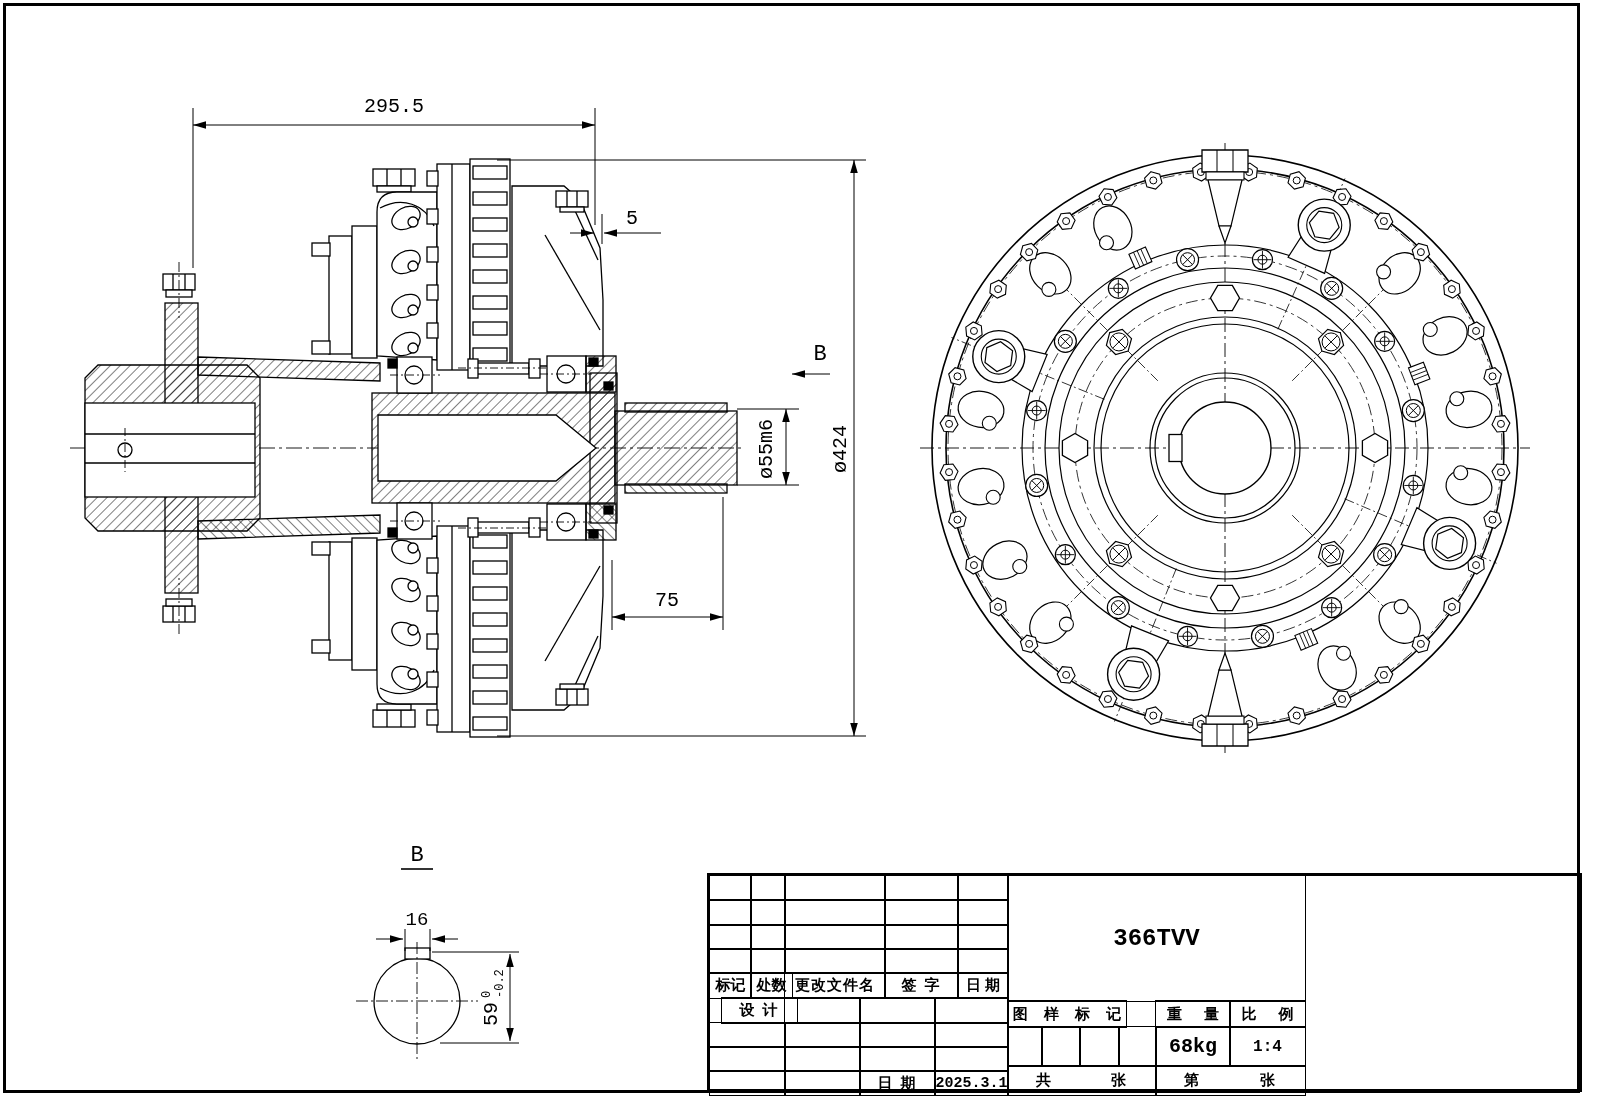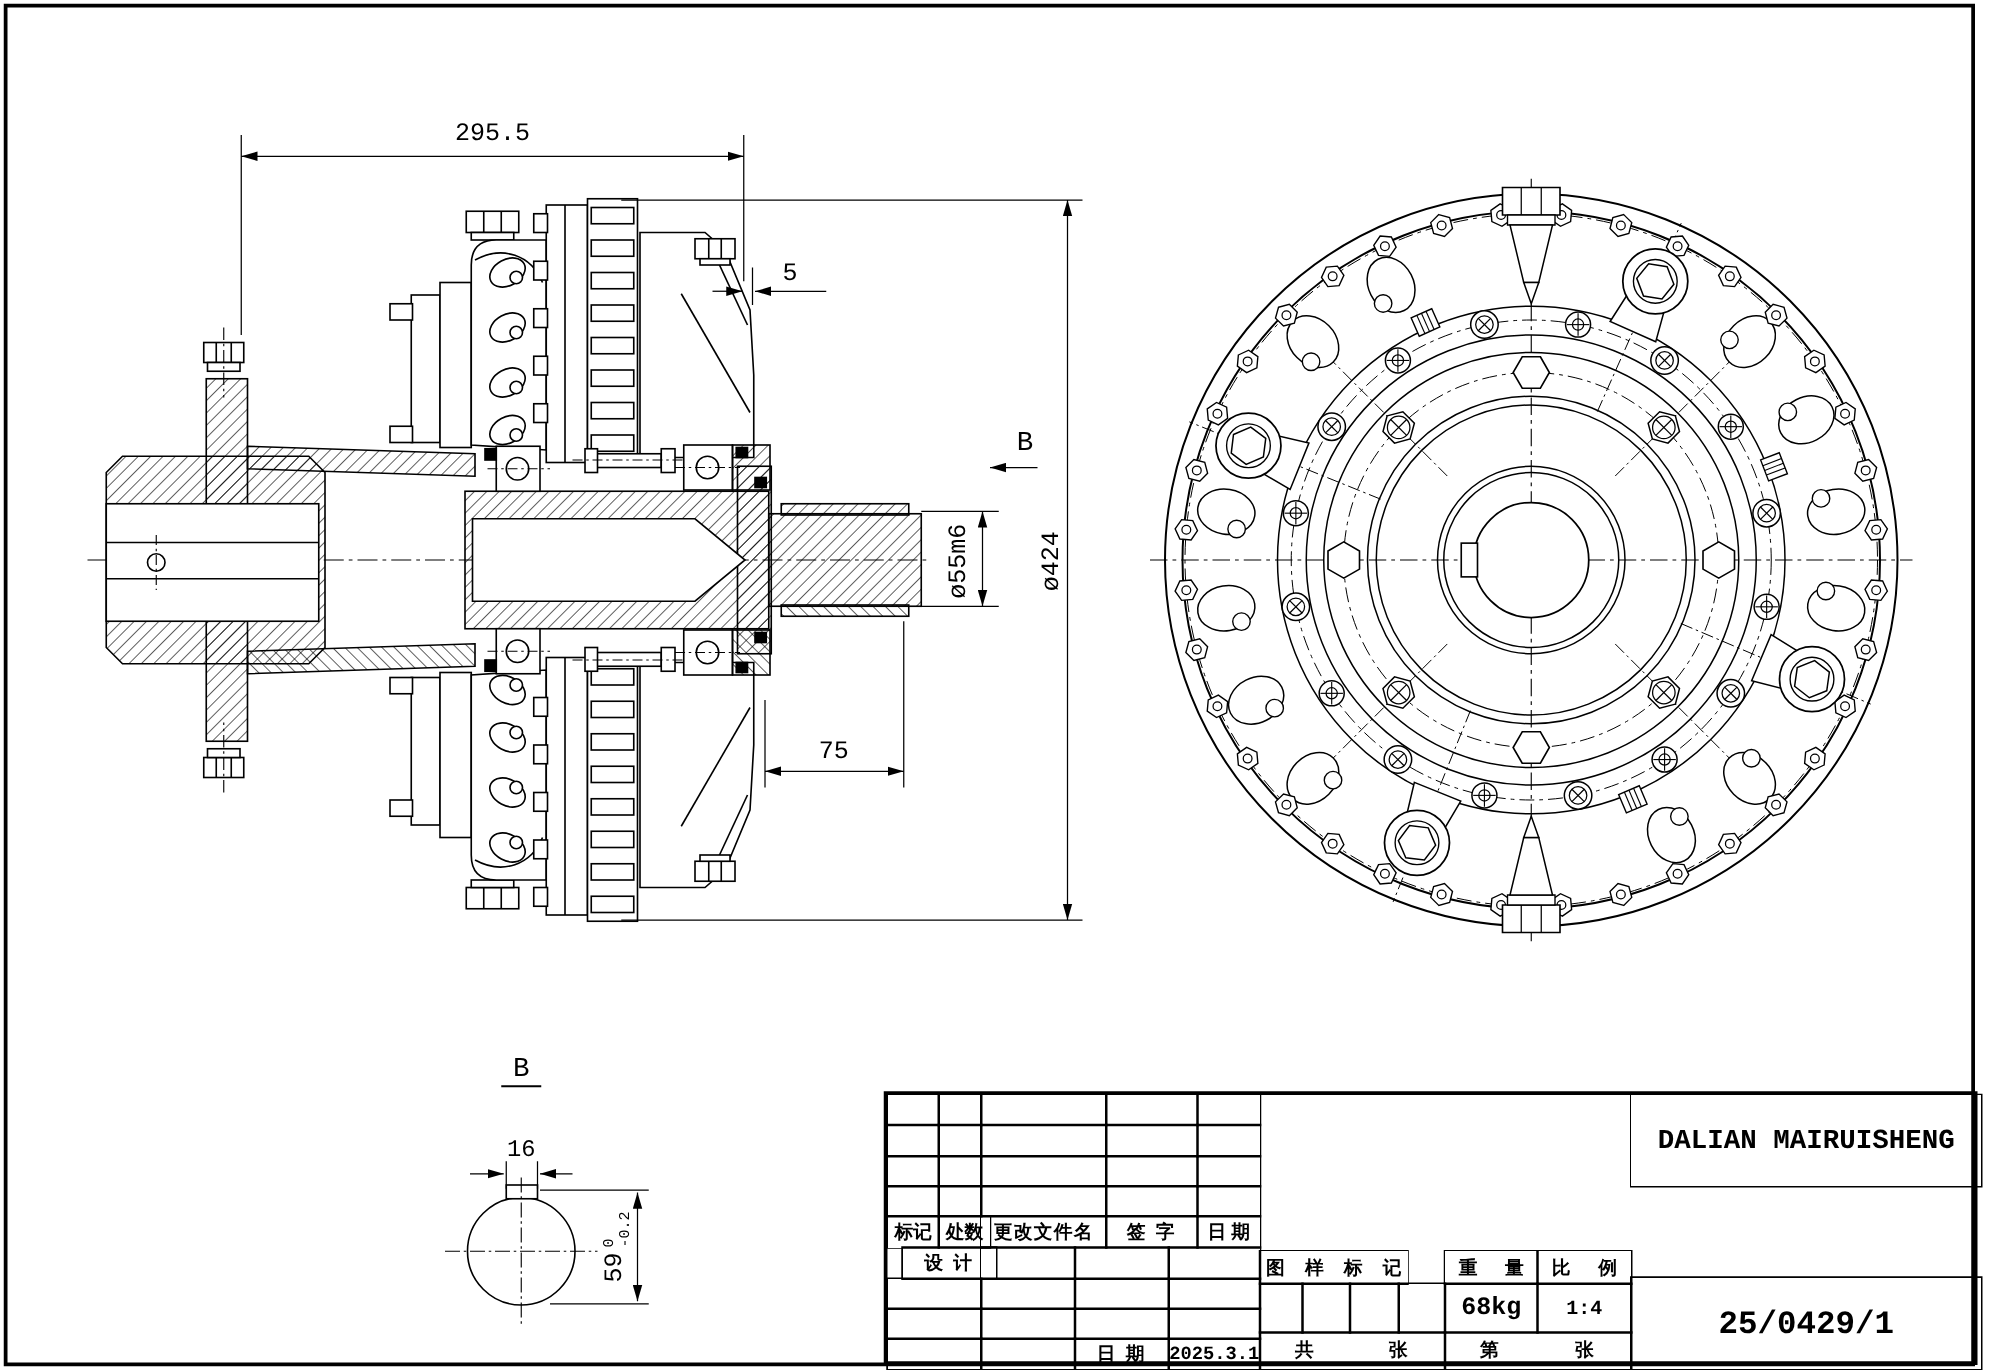--- a/index.html
+++ b/index.html
@@ -498,20 +498,23 @@
     <div class="cell" style="left:225px;top:171px;width:73px;height:24px"></div>
     <div class="cell" style="left:0;top:195px;width:75px;height:24px"></div>
     <div class="cell" style="left:75px;top:195px;width:75px;height:24px"></div>
     <div class="cell" style="left:150px;top:195px;width:75px;height:24px">
         <span class="cn">日 期</span>
       </div>
     <div class="cell" style="left:225px;top:195px;width:73px;height:24px">
         <span class="lat" style="font-size:15px">2025.3.1</span>
       </div>
 
+    <div class="cell" style="left:298px;top:0;width:297px;height:125px">
+      <span class="lat" style="font-size:24px">366TVV</span>
+    </div>
     <div class="cell" style="left:298px;top:125px;width:118px;height:26px">
         <span class="cn" style="letter-spacing:6px;text-indent:6px">图 样 标 记</span>
       </div>
     <div class="cell" style="left:446px;top:125px;width:74px;height:26px">
         <span class="cn-wide">重 量</span>
       </div>
     <div class="cell" style="left:520px;top:125px;width:75px;height:26px">
         <span class="cn-wide">比 例</span>
       </div>
     <div class="cell" style="left:298px;top:151px;width:34px;height:39px"></div>
@@ -526,20 +529,14 @@
       </div>
     <div class="cell spread" style="left:298px;top:190px;width:148px;height:29px">
       <span class="cn">共</span>
       <span class="cn">张</span>
     </div>
     <div class="cell spread" style="left:446px;top:190px;width:149px;height:29px">
       <span class="cn">第</span>
       <span class="cn">张</span>
     </div>
 
-    <div class="cell" style="left:595px;top:0;width:280px;height:73px">
-      <span class="lat" style="font-size:22px">DALIAN MAIRUISHENG</span>
-    </div>
-    <div class="cell" style="left:595px;top:146px;width:280px;height:73px">
-      <span class="lat" style="font-size:26px">25/0429/1</span>
-    </div>
   </div>
 </div>
 
 </body></html>

